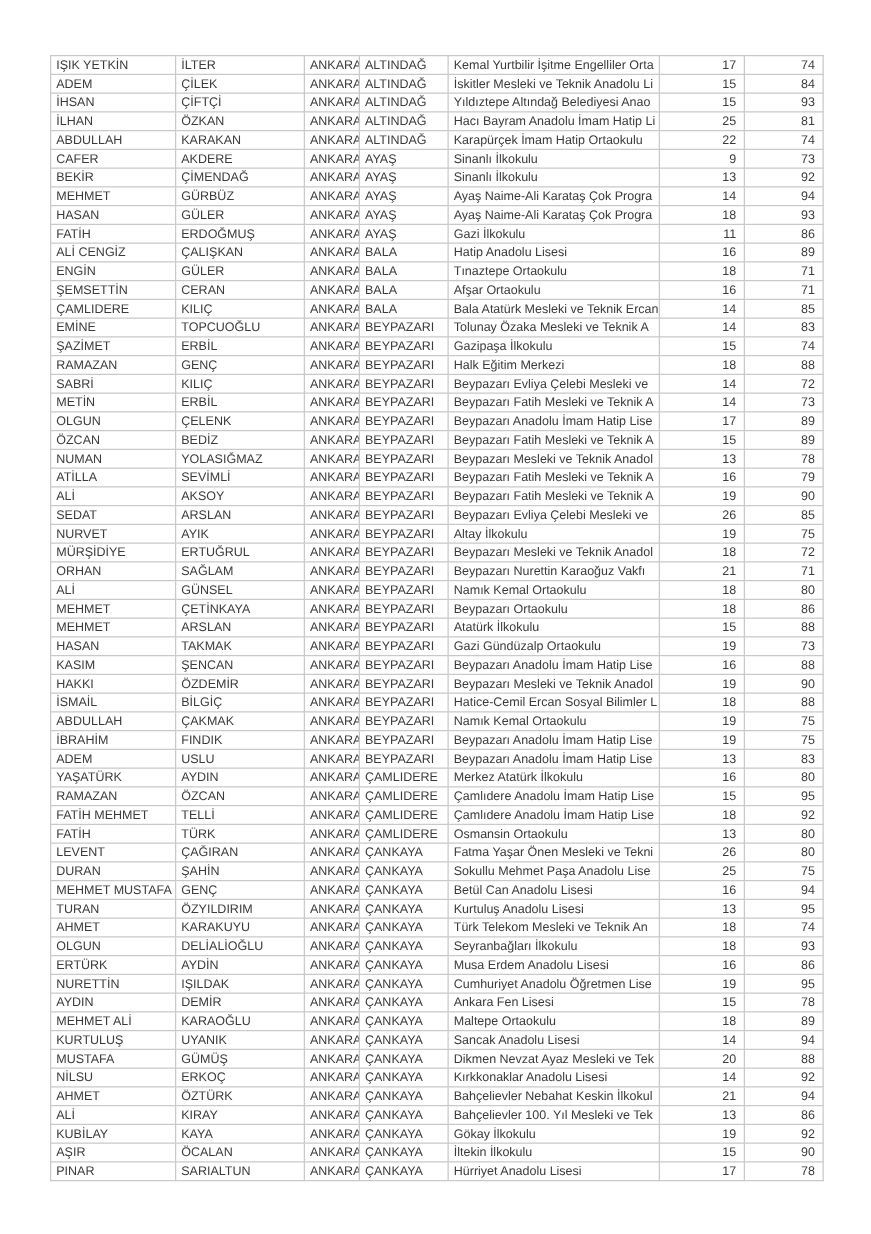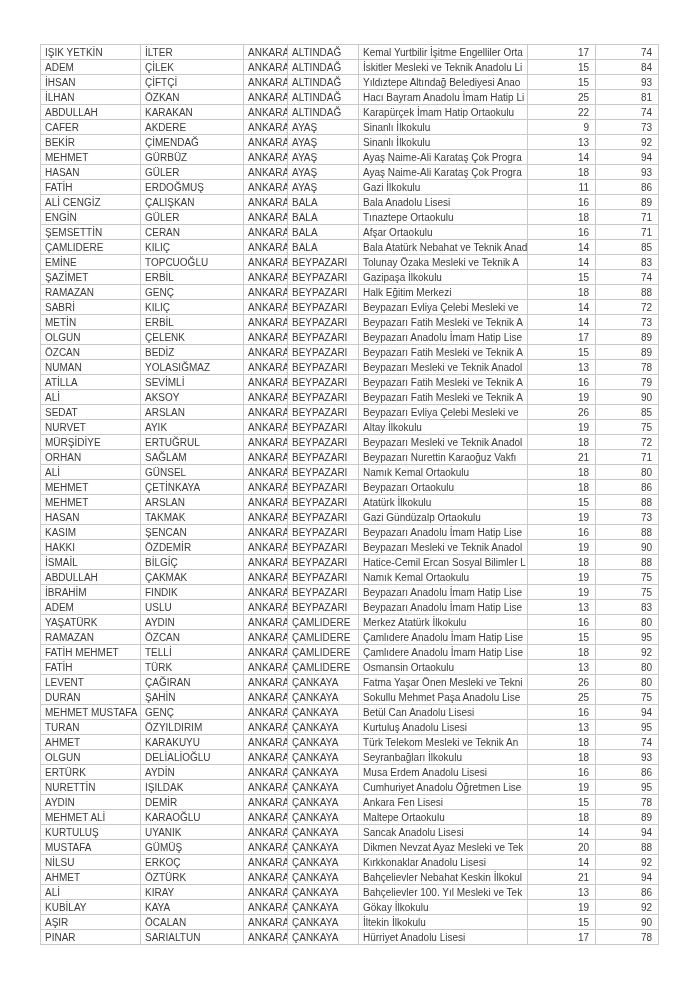--- a/index.html
+++ b/index.html
@@ -152,21 +152,21 @@
           <td>AYAŞ</td>
           <td>Gazi İlkokulu</td>
           <td class="num">11</td>
           <td class="num">86</td>
         </tr>
         <tr>
           <td>ALİ CENGİZ</td>
           <td>ÇALIŞKAN</td>
           <td>ANKARA</td>
           <td>BALA</td>
-          <td>Bala Anadolu Lisesi</td>
+          <td>Hatip Anadolu Lisesi</td>
           <td class="num">16</td>
           <td class="num">89</td>
         </tr>
         <tr>
           <td>ENGİN</td>
           <td>GÜLER</td>
           <td>ANKARA</td>
           <td>BALA</td>
           <td>Tınaztepe Ortaokulu</td>
           <td class="num">18</td>
@@ -179,21 +179,21 @@
           <td>BALA</td>
           <td>Afşar Ortaokulu</td>
           <td class="num">16</td>
           <td class="num">71</td>
         </tr>
         <tr>
           <td>ÇAMLIDERE</td>
           <td>KILIÇ</td>
           <td>ANKARA</td>
           <td>BALA</td>
-          <td>Bala Atatürk Nebahat ve Teknik Anad</td>
+          <td>Bala Atatürk Mesleki ve Teknik Ercan</td>
           <td class="num">14</td>
           <td class="num">85</td>
         </tr>
         <tr>
           <td>EMİNE</td>
           <td>TOPCUOĞLU</td>
           <td>ANKARA</td>
           <td>BEYPAZARI</td>
           <td>Tolunay Özaka Mesleki ve Teknik A</td>
           <td class="num">14</td>

